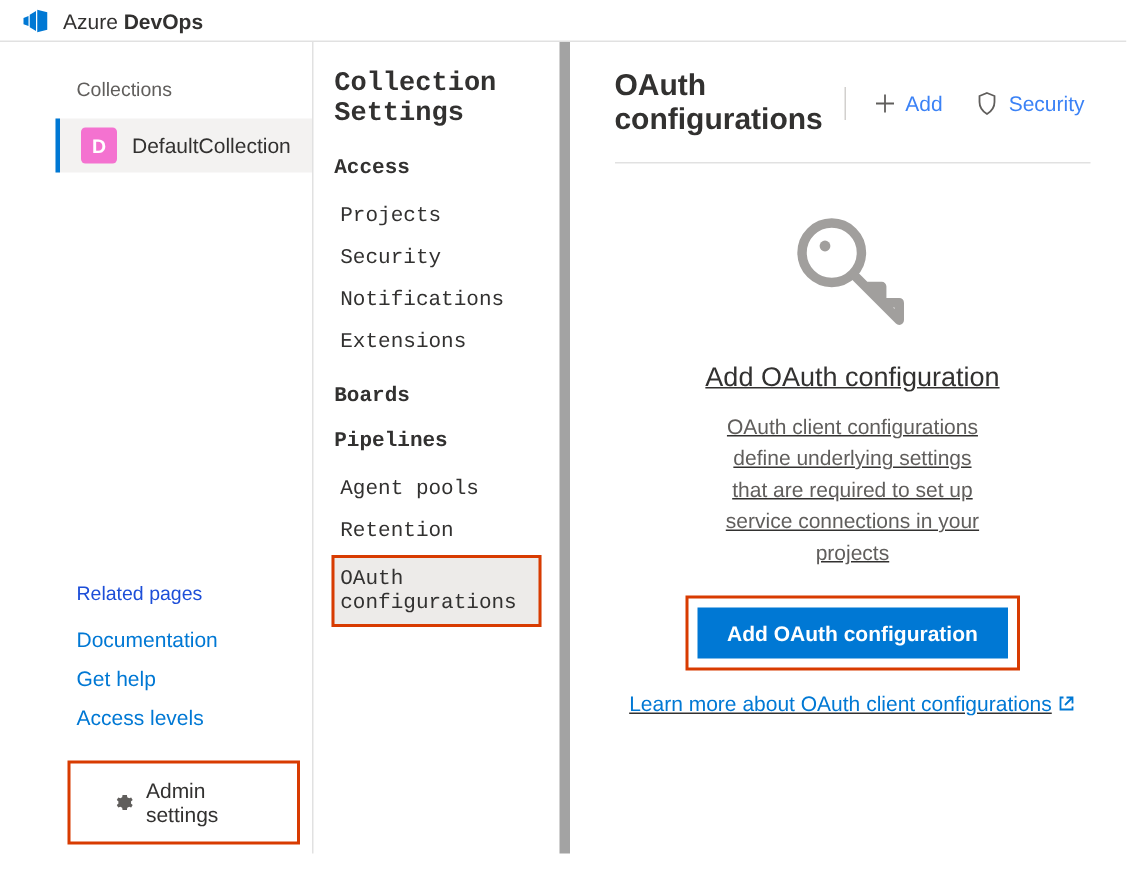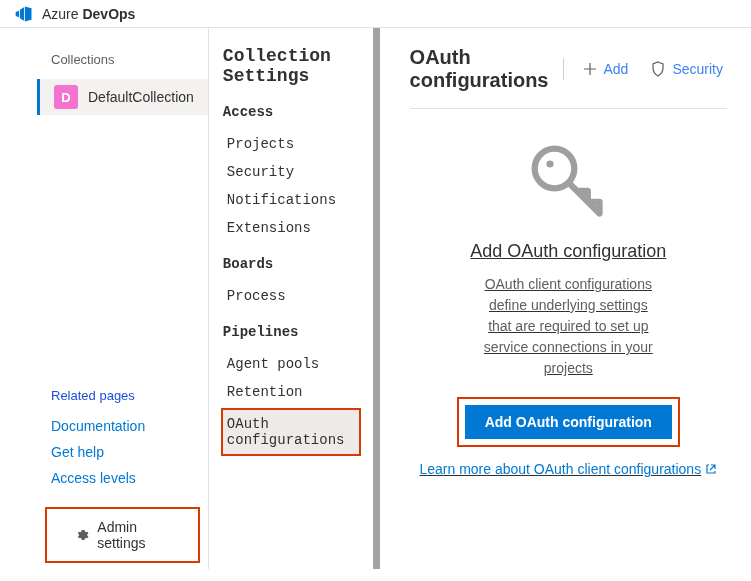--- a/index.html
+++ b/index.html
@@ -232,21 +232,20 @@
   <div class="col-mid">
     <h2>Collection Settings</h2>
 
     <div class="group-heading">Access</div>
     <a class="nav-item">Projects</a>
     <a class="nav-item">Security</a>
     <a class="nav-item">Notifications</a>
     <a class="nav-item">Extensions</a>
 
     <div class="group-heading">Boards</div>
-    <a class="nav-item">Process</a>
 
     <div class="group-heading">Pipelines</div>
     <a class="nav-item">Agent pools</a>
     <a class="nav-item">Retention</a>
     <a class="nav-item selected">OAuth configurations</a>
   </div>
 
   <div class="col-right">
     <div class="page-header">
       <div class="page-title">OAuth configurations</div>

